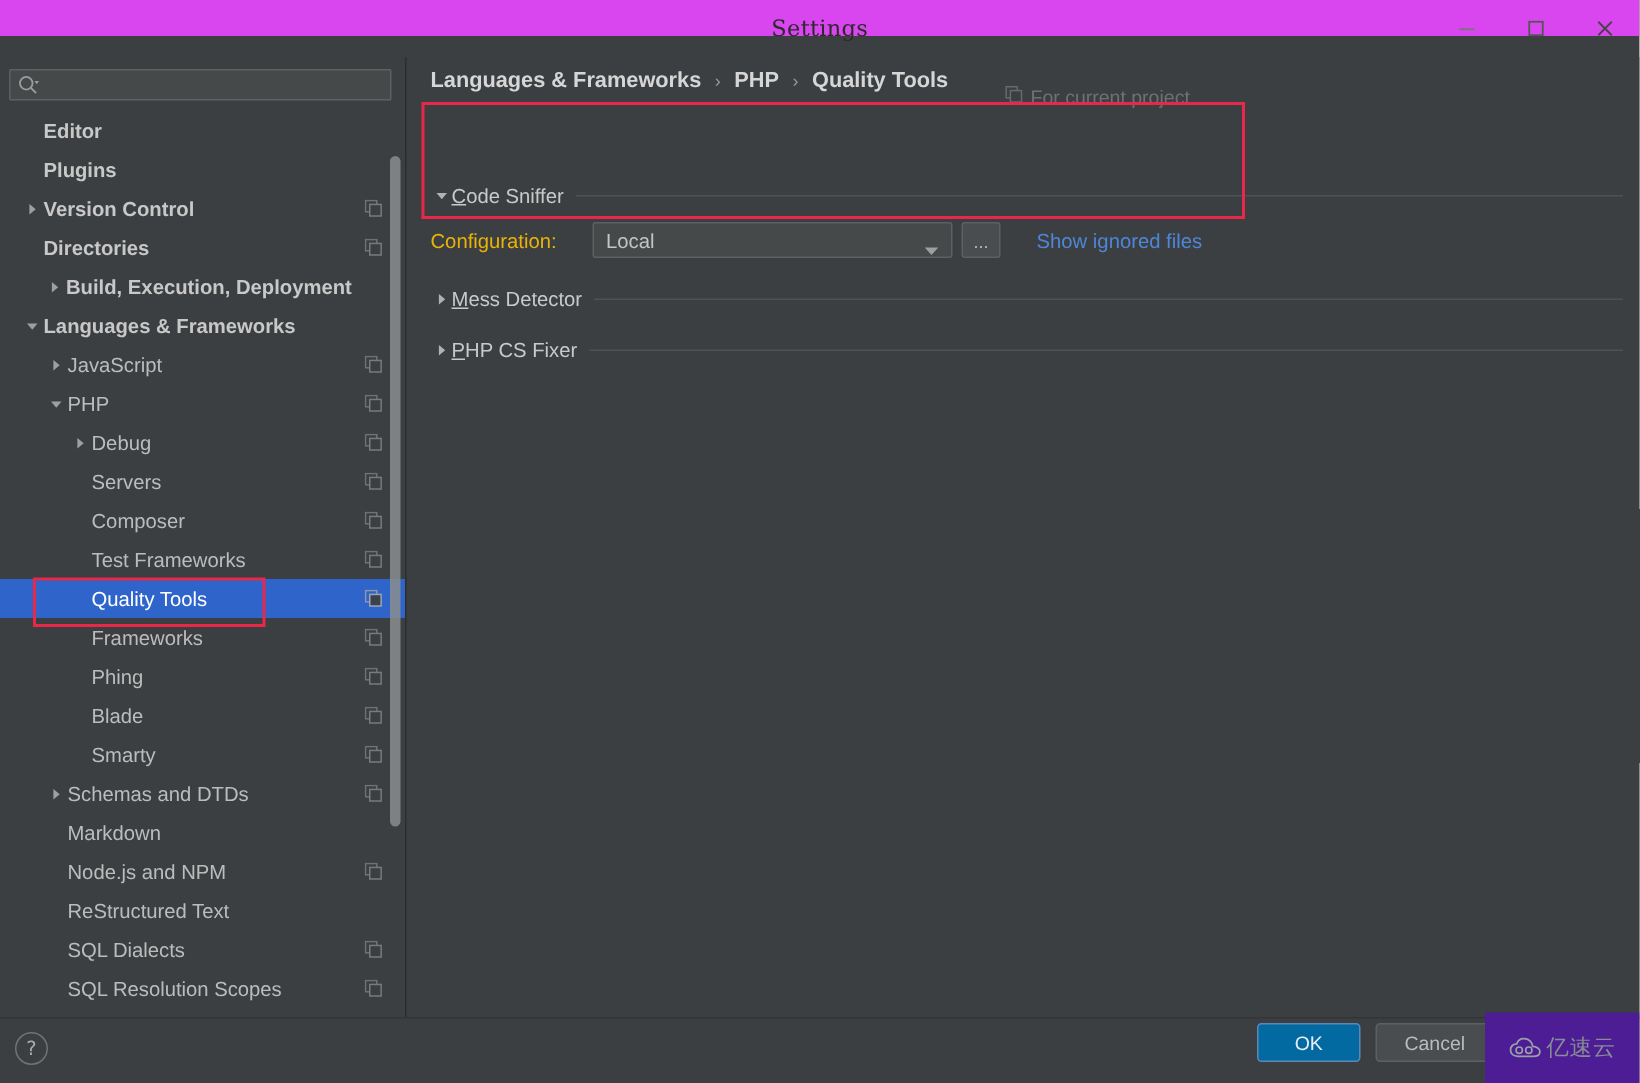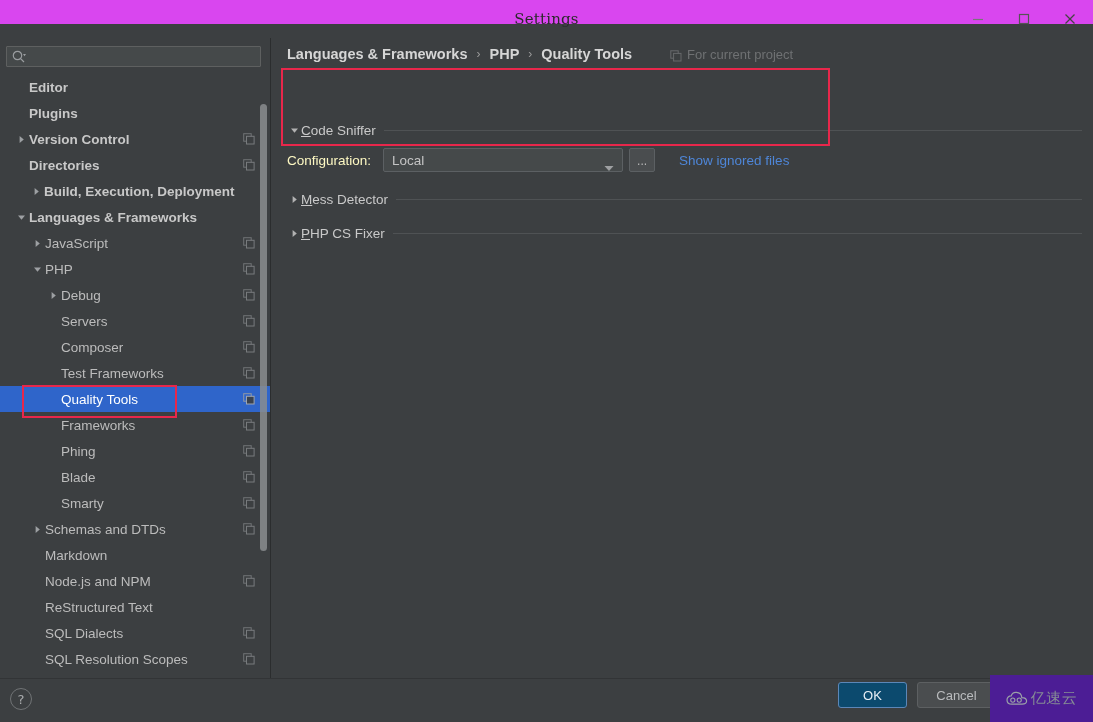--- a/index.html
+++ b/index.html
@@ -139,22 +139,22 @@
     font-weight: bold;
     white-space: nowrap;
   }
   #breadcrumb .sep {
     margin: 0 9px;
     color: #9a9a9a;
     font-weight: normal;
     font-size: 12px;
   }
   #for-current-project {
-    position: absolute; left: 398px; top: 9px;
-    display: flex; align-items: flex-end;
+    position: absolute; left: 398px; top: 19px;
+    display: flex; align-items: flex-start;
     font-size: 13px; color: #6f7173;
     white-space: nowrap;
   }
   #for-current-project .fcp-icon {
     width: 12px; height: 12px; margin-right: 5px; opacity: .85;
   }
 
   .section {
     position: absolute;
     left: 15px;
@@ -181,22 +181,22 @@
     height: 1px;
     background: #4f5254;
   }
 
   #row-config {
     position: absolute; left: 15px; top: 110px;
     display: flex; align-items: center;
     height: 24px;
   }
   #config-label {
-    font-size: 13.5px; color: #fef9c3;
-    margin-right: 12px;
+    font-size: 13.5px; color: #eab308;
+    margin-right: 24px;
   }
   #config-combo {
     position: relative;
     width: 240px; height: 24px;
     background: #45494a;
     border: 1px solid #5c6063;
     border-radius: 2px;
     display: flex; align-items: center;
     cursor: default;
   }
@@ -251,21 +251,21 @@
     border: 1px solid #707375;
     color: #a9abad;
     font-size: 13px;
     display: flex; align-items: center; justify-content: center;
     cursor: pointer;
     font-family: "DejaVu Sans", sans-serif;
   }
   #ok-btn {
     position: absolute; left: 838px; top: 682px;
     width: 69px; height: 26px;
-    background: #0c4a6e;
+    background: #0369a1;
     border: 1px solid #5c87b8;
     border-radius: 3px;
     color: #e8eef5;
     font-size: 13px;
     display: flex; align-items: center; justify-content: center;
     cursor: pointer;
     z-index: 5;
   }
   #cancel-btn {
     position: absolute; left: 917px; top: 682px;

